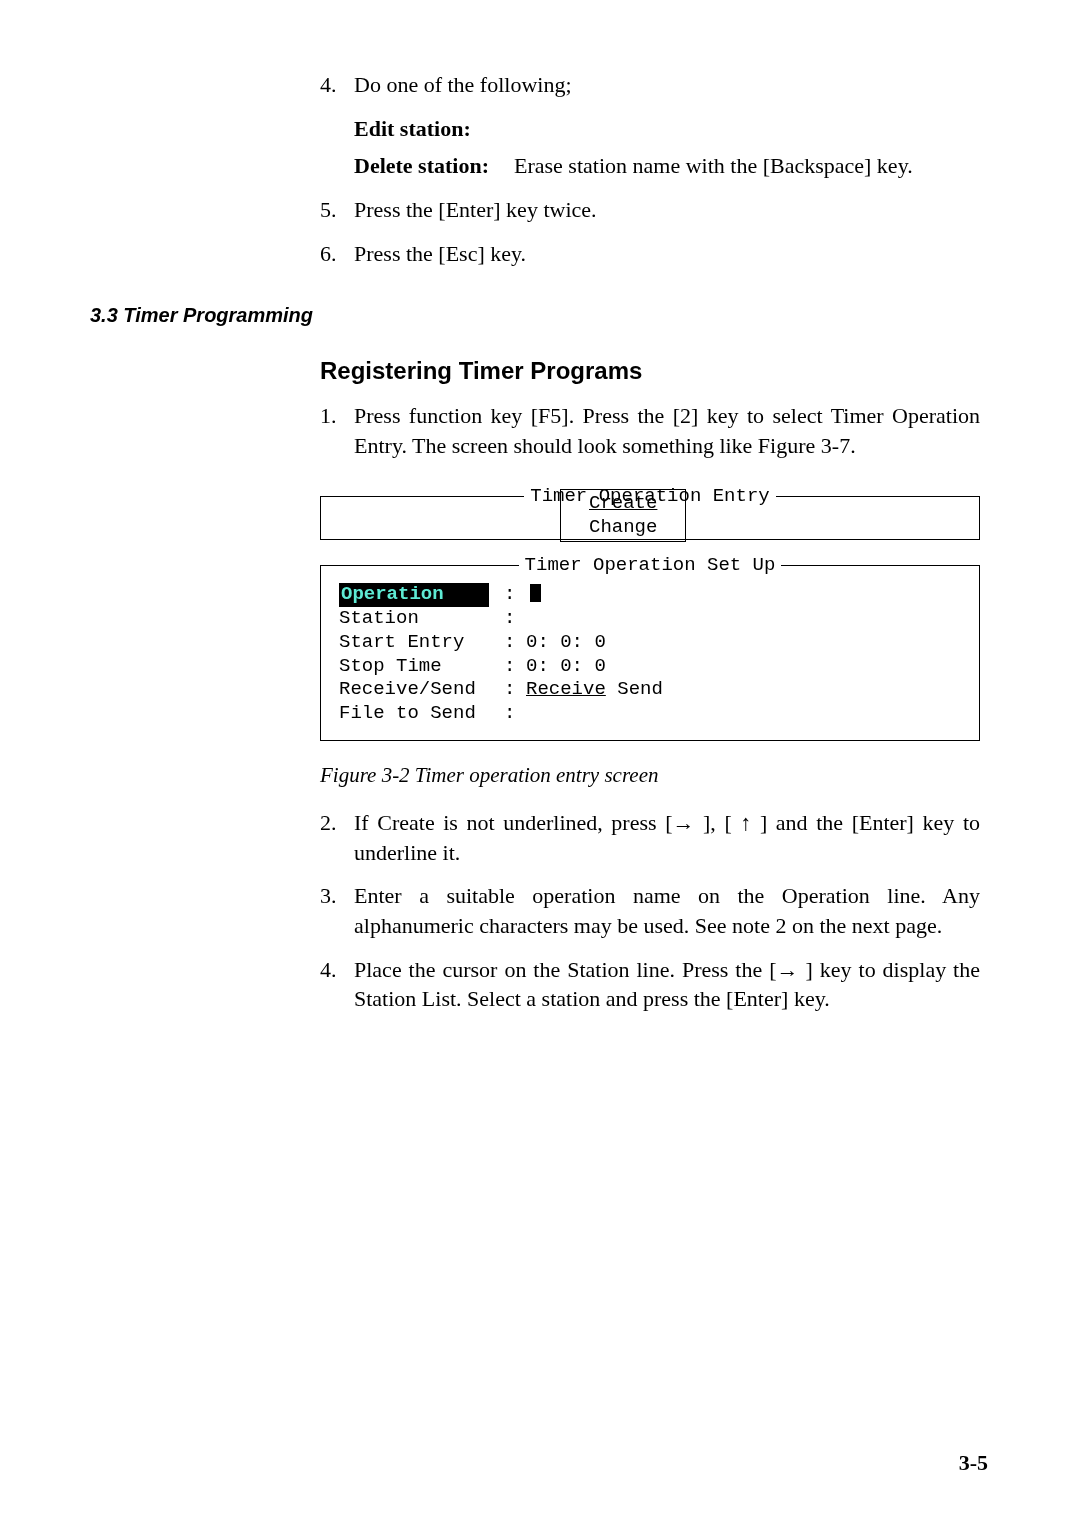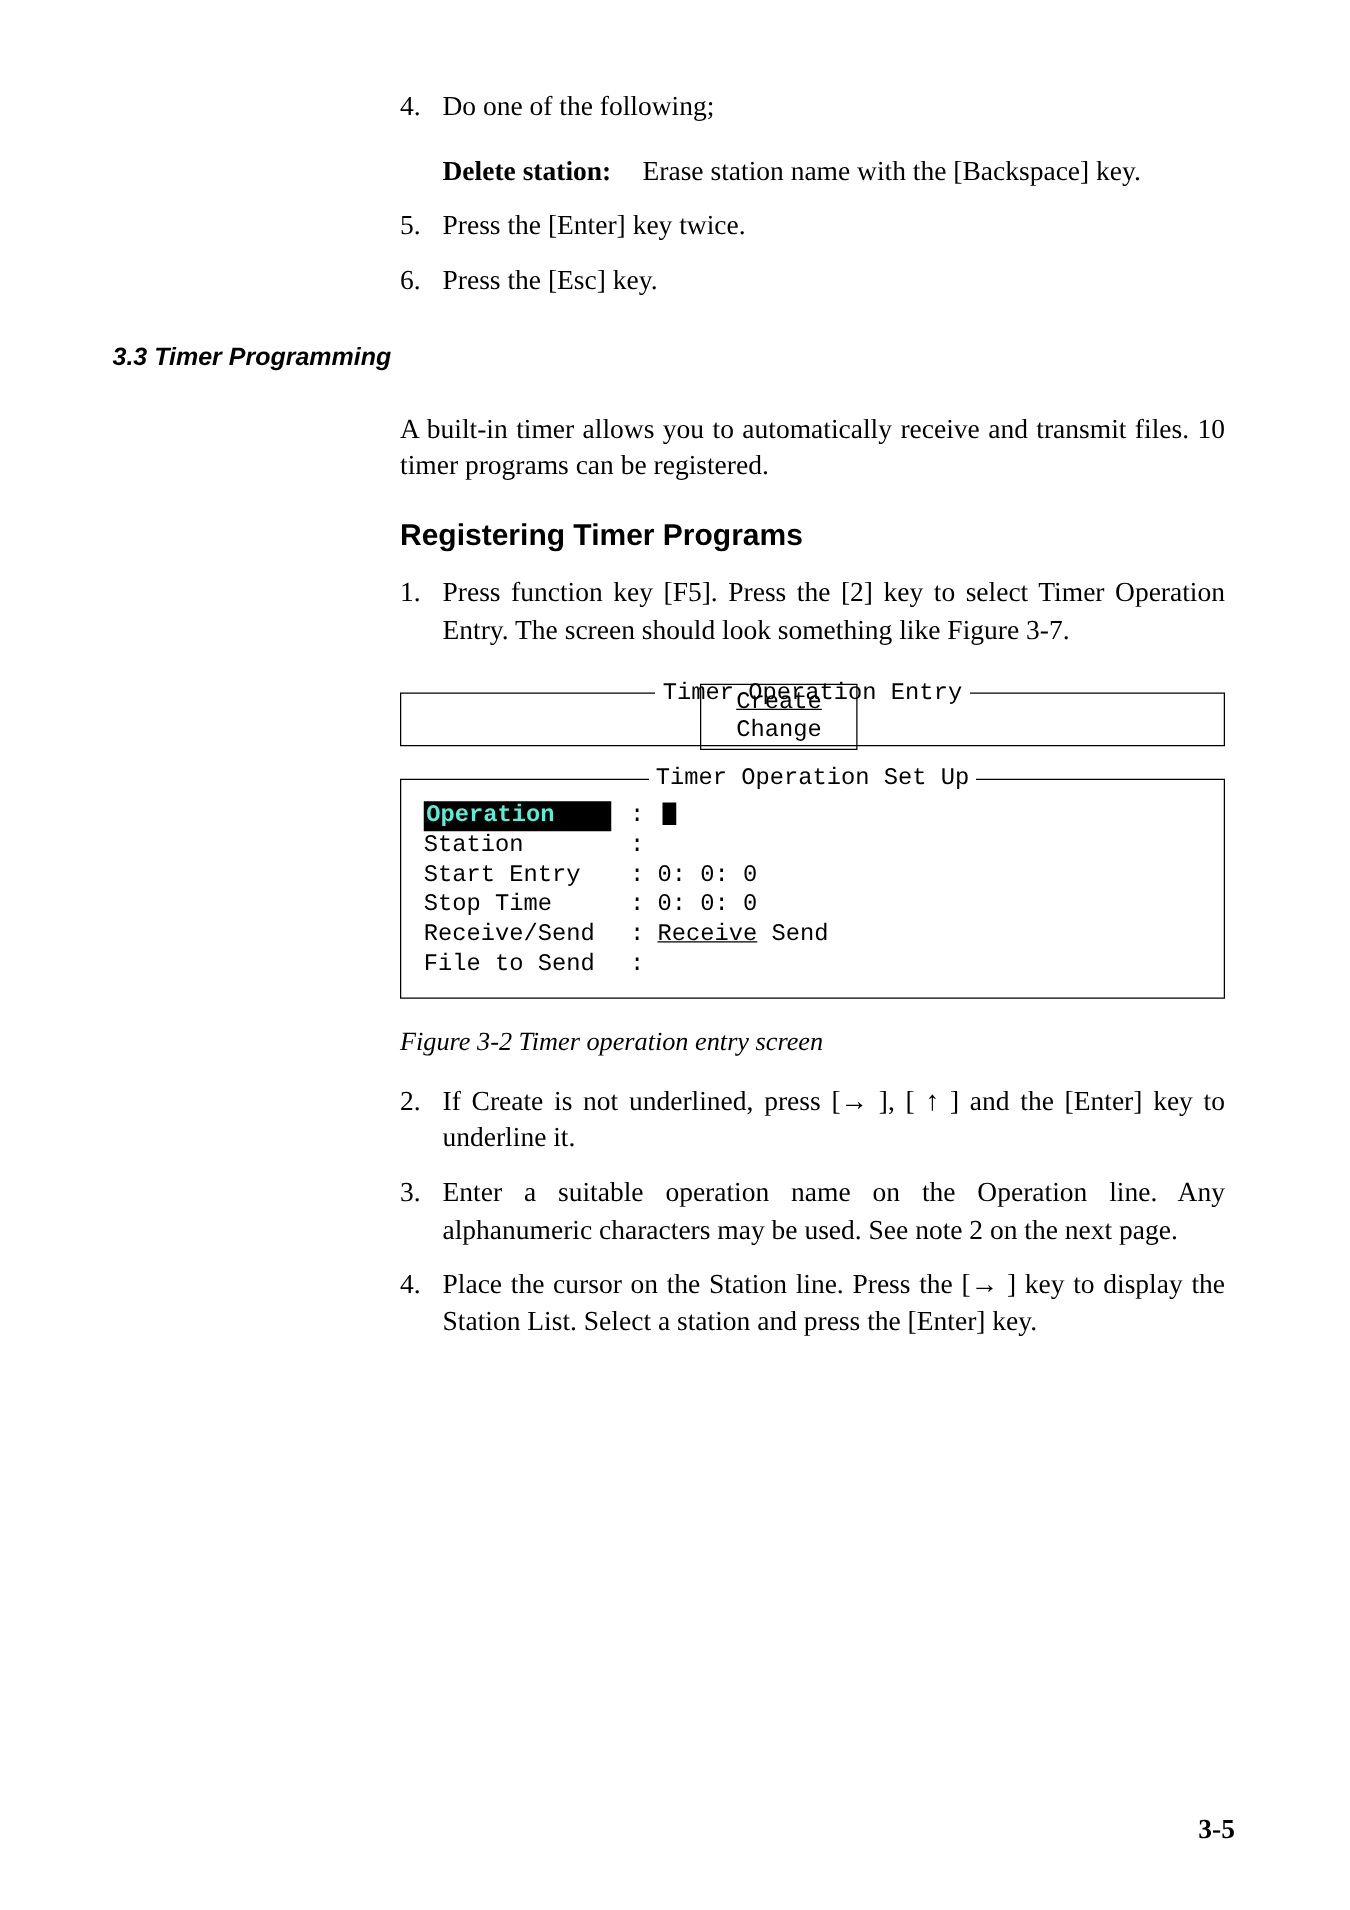--- a/index.html
+++ b/index.html
@@ -151,20 +151,21 @@
 <body>
 
 <div class="indent-block">
 
   <div class="num-item">
     <div class="num">4.</div>
     <div class="txt">Do one of the following;</div>
   </div>
 
   <div class="def-row">
+    <div class="term">Edit station:</div>
   </div>
 
   <div class="def-row">
     <div class="term">Delete station:</div>
     <div class="desc">Erase station name with the [Backspace] key.</div>
   </div>
 
   <div class="num-item" style="margin-top:14px;">
     <div class="num">5.</div>
     <div class="txt">Press the [Enter] key twice.</div>
@@ -173,21 +174,20 @@
   <div class="num-item">
     <div class="num">6.</div>
     <div class="txt">Press the [Esc] key.</div>
   </div>
 
 </div>
 
 <h2 class="section">3.3 Timer Programming</h2>
 
 <div class="indent-block">
-  <p class="body-para">A built-in timer allows you to automatically receive and transmit files. 10 timer programs can be registered.</p>
 
   <h3 class="subhead">Registering Timer Programs</h3>
 
   <div class="num-item">
     <div class="num">1.</div>
     <div class="txt">Press function key [F5]. Press the [2] key to select Timer Operation Entry. The screen should look something like Figure 3-7.</div>
   </div>
 </div>
 
 <div class="figure-wrap">

